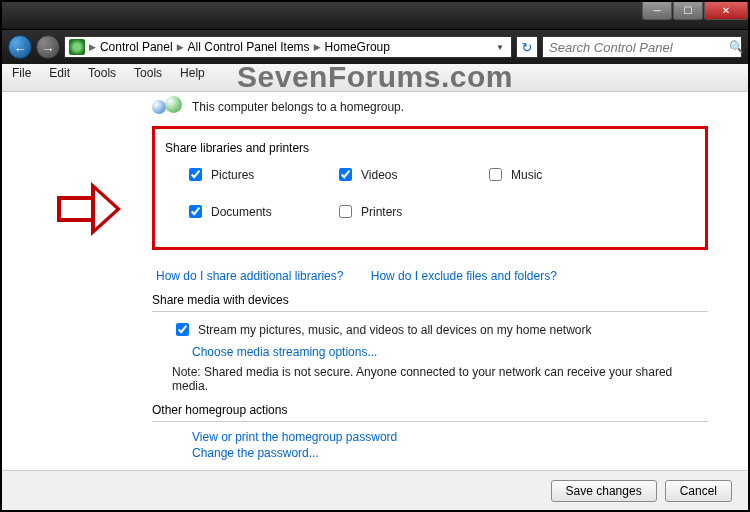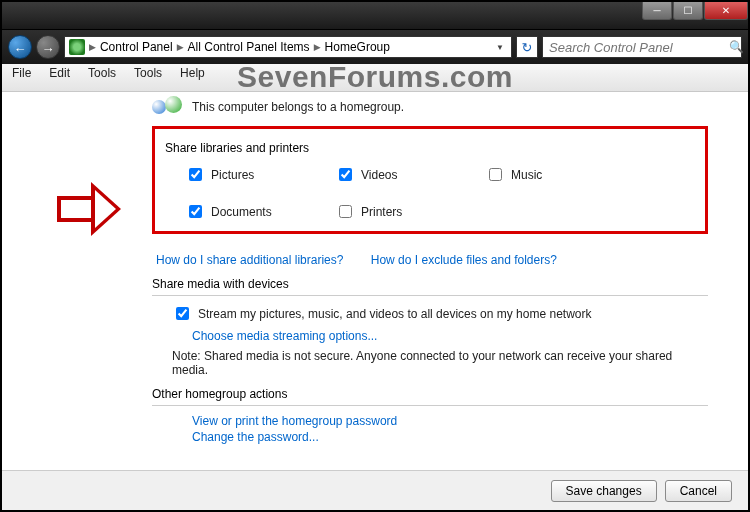--- a/index.html
+++ b/index.html
@@ -110,21 +110,21 @@
     content:""; position:absolute; width:14px; height:14px; border-radius:50%;
     background: radial-gradient(circle at 30% 30%, #fff, #2a7ad4);
   }
   .hg-icon::before{ left:0; top:4px;}
   .hg-icon::after{ right:0; top:0; width:17px; height:17px;
     background: radial-gradient(circle at 30% 30%, #fff, #2aa82a);}
 
   .group-title { font-size:12px; color:#000; margin:6px 0 4px 0;}
   .divline { border:none; border-top:1px solid #ccc; margin:2px 0 8px 0;}
 
-  .share-box { border:3px solid #d80000; padding:6px 10px 10px 10px; margin-bottom:19px; position:relative;}
+  .share-box { border:3px solid #d80000; padding:6px 10px 26px 10px; margin-bottom:19px; position:relative;}
   .chk-grid { display:grid; grid-template-columns: 150px 150px 110px; row-gap:18px; margin-top:10px; margin-left:20px;}
   .chk { display:flex; align-items:center; gap:6px; cursor:pointer;}
   .chk input { width:13px; height:13px; cursor:pointer;}
 
   .link { color:#0066cc; cursor:pointer;}
   .links-row { margin:10px 0 10px 4px;}
   .links-row .link + .link { margin-left:24px;}
 
   .media-row { display:flex; align-items:center; gap:6px; margin-left:20px;}
   .action-list { margin-left:40px; margin-top:6px;}

